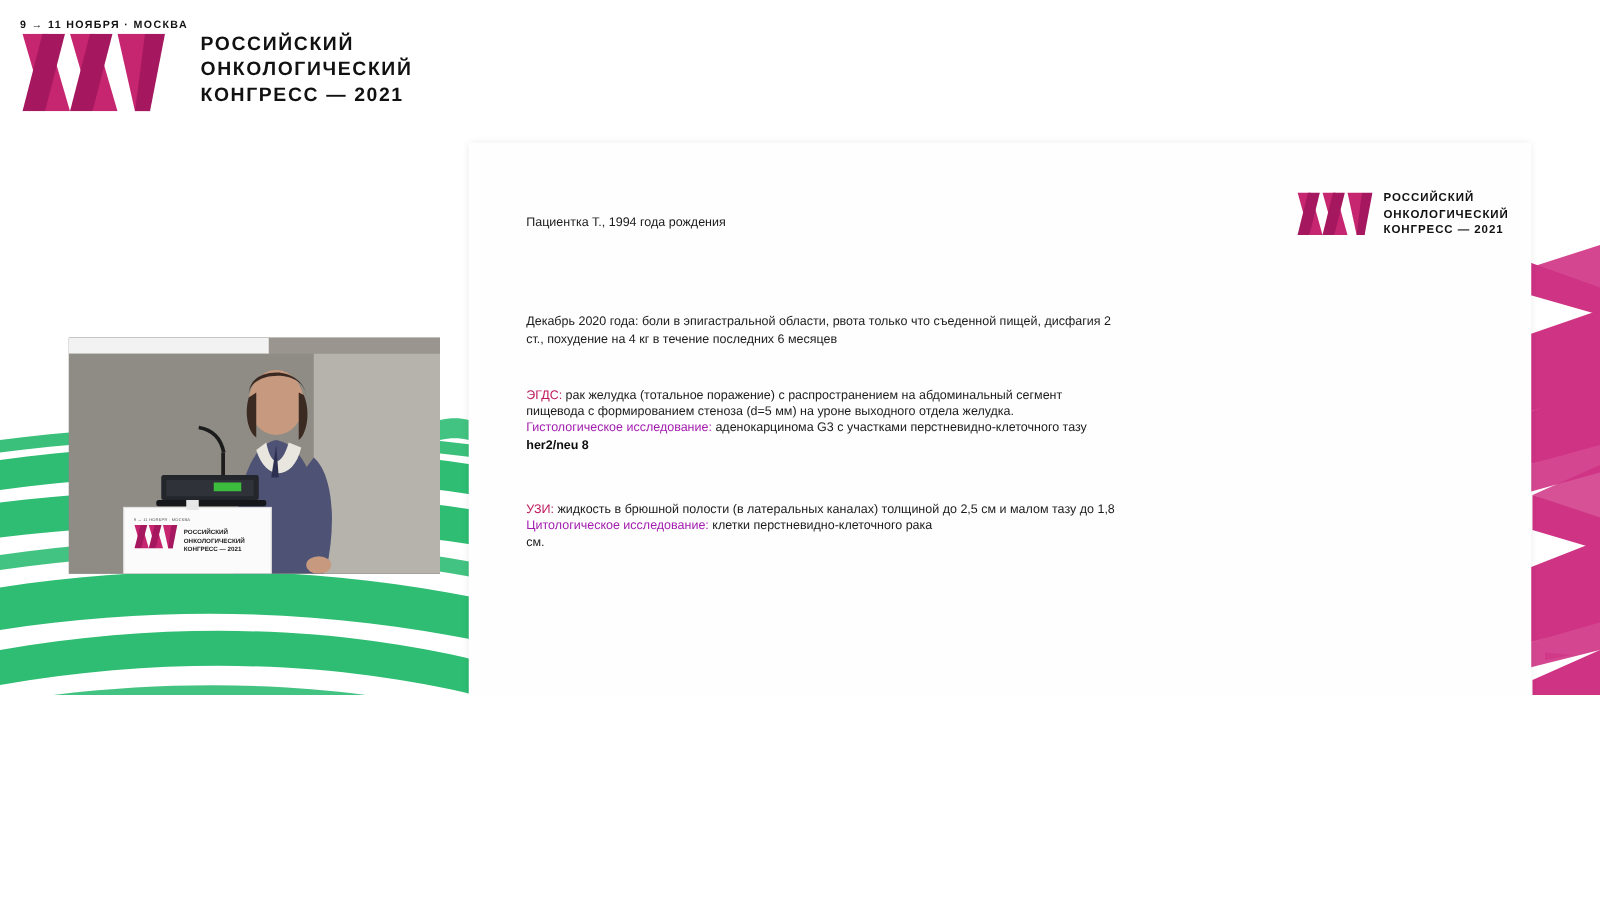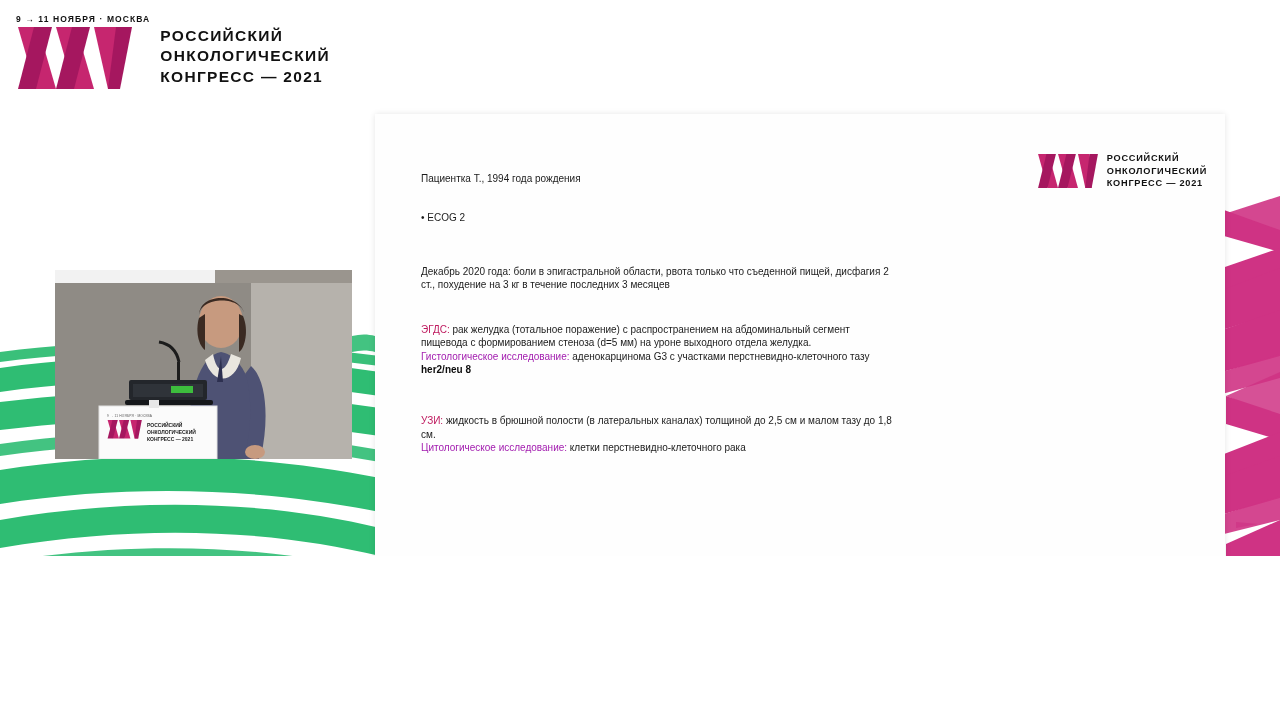--- a/index.html
+++ b/index.html
@@ -194,42 +194,41 @@
         <span>РОССИЙСКИЙ</span>
         <span>ОНКОЛОГИЧЕСКИЙ</span>
         <span>КОНГРЕСС — 2021</span>
       </div>
     </div>
 
     <div class="slide-body">
 
       <div class="ln">Пациентка Т., 1994 года рождения</div>
       <div class="gap-a"></div>
-      <div class="ln">• ECOG 2</div>
 
       <div class="gap-b"></div>
 
       <div>
         <div class="ln">Декабрь 2020 года: боли в эпигастральной области, рвота только что съеденной пищей, дисфагия 2</div>
-        <div class="ln">ст., похудение на 3 кг в течение последних 3 месяцев</div>
+        <div class="ln">ст., похудение на 4 кг в течение последних 6 месяцев</div>
       </div>
 
       <div class="gap-c"></div>
 
       <div>
         <div class="ln"><span class="lbl-teal">ЭГДС:</span><span> рак желудка (тотальное поражение) с распространением на абдоминальный сегмент</span></div>
         <div class="ln">пищевода с формированием стеноза (d=5 мм) на уроне выходного отдела желудка.</div>
         <div class="ln"><span class="lbl-pink">Гистологическое исследование:</span><span> аденокарцинома G3 с участками перстневидно-клеточного тазу</span></div>
         <div class="ln bold">her2/neu 8</div>
       </div>
 
       <div class="gap-d"></div>
 
       <div>
         <div class="ln"><span class="lbl-teal">УЗИ:</span><span> жидкость в брюшной полости (в латеральных каналах) толщиной до 2,5 см и малом тазу до 1,8</span></div>
+        <div class="ln"><span class="lbl-pink">Цитологическое исследование:</span><span> клетки перстневидно-клеточного рака</span></div>
         <div class="ln">см.</div>
-        <div class="ln"><span class="lbl-pink">Цитологическое исследование:</span><span> клетки перстневидно-клеточного рака</span></div>
       </div>
 
     </div>
   </div>
 
 </div>
 
 </body></html>

